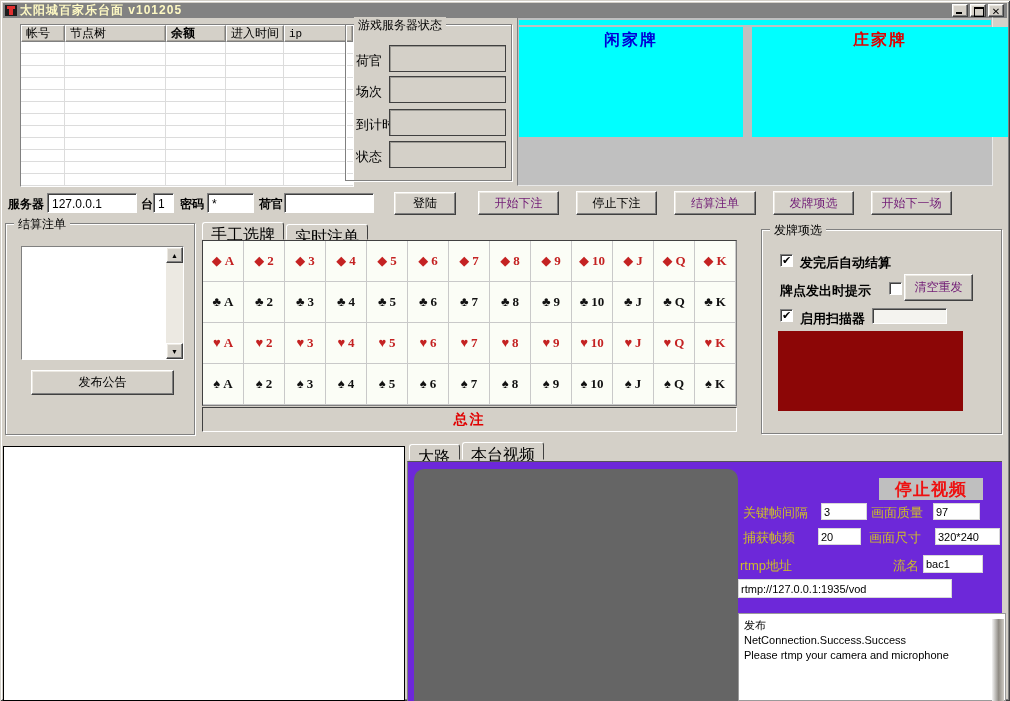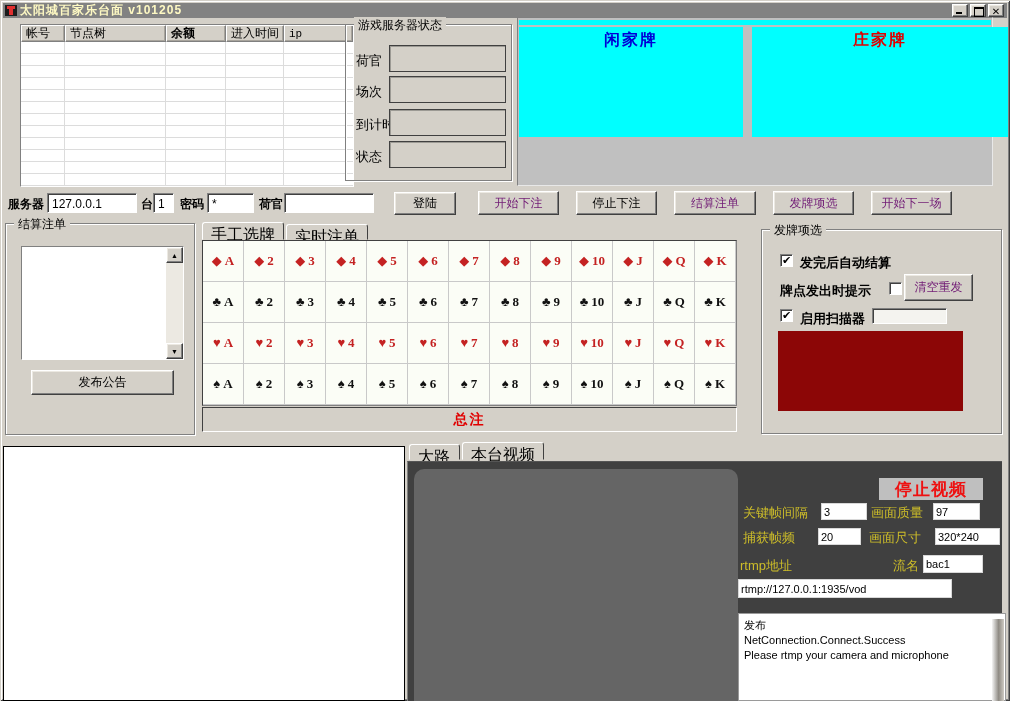--- a/index.html
+++ b/index.html
@@ -80,21 +80,21 @@
   
   #deal-group { left:761px; top:229px; width:241px; height:205px; }
   #deal-group .cb { position:absolute; }
   #clear-btn { position:absolute; left:142px; top:44px; width:69px; height:27px; }
   #scan-field { position:absolute; left:110px; top:78px; width:75px; height:16px; background:#f4f3ef; border:1px solid; border-color:#808080 #fff #fff #808080; box-shadow: inset 1px 1px 0 #404040; }
   #red-panel { position:absolute; left:16px; top:101px; width:185px; height:80px; background:#8c0606; }
 
   
   #road-panel { position:absolute; left:3px; top:446px; width:402px; height:255px; background:#fff; border:1px solid #000; }
   #bottom-tabs { position:absolute; left:409px; top:442px; height:20px; display:flex; }
-  #video-content { position:absolute; left:407px; top:461px; width:595px; height:240px; background:#404040; border-left:1px solid #808080; border-top:1px solid #555; }
+  #video-content { position:absolute; left:407px; top:461px; width:595px; height:240px; background:#6d28d9; border-left:1px solid #808080; border-top:1px solid #555; }
   #video-box { position:absolute; left:6px; top:7px; width:324px; height:233px; background:#656565; border-radius:10px 10px 0 0; }
   #stop-video { position:absolute; left:471px; top:16px; width:104px; height:22px; background:#bfbfbf; color:#ee1111; font-weight:bold; font-size:17px; display:flex; align-items:center; justify-content:center; letter-spacing:1px; }
   .vlabel { position:absolute; color:#cdbd29; font-size:13px; white-space:nowrap; }
   .vedit { position:absolute; background:#fff; border:1px solid #d8d8d8; font-size:11px; padding:1px 2px; font-family:"Liberation Sans",sans-serif; color:#000; height:17px; }
   #log-box { position:absolute; left:330px; top:151px; width:268px; height:88px; background:#fff; border:1px solid #9a9a9a; font-size:11px; padding:4px 2px 0 5px; line-height:15px; }
   #log-scroll { position:absolute; right:1px; top:5px; width:12px; height:82px; background:linear-gradient(90deg,#f4f4f4,#8f8b84 55%,#cfcbc3); }
 </style>
 </head>
 <body>
 
@@ -530,20 +530,20 @@
 
     <span class="vlabel" style="left:332px; top:95px;">rtmp地址</span>
     <span class="vlabel" style="left:485px; top:95px;">流名</span>
     <input class="vedit" style="left: 515px; top: 93px; width: 60px; height: 18px;" value="bac1">
 
     <input class="vedit" style="left: 330px; top: 117px; width: 214px; height: 19px;" value="rtmp://127.0.0.1:1935/vod">
 
     <div id="log-box">
       <div id="log-lines">
           <div>发布</div>
-          <div>NetConnection.Connect.Success</div>
+          <div>NetConnection.Success.Success</div>
           <div>Please rtmp your camera and microphone</div>
         </div>
       <div id="log-scroll"></div>
     </div>
   </div>
 
 </div>
 
 </body></html>

